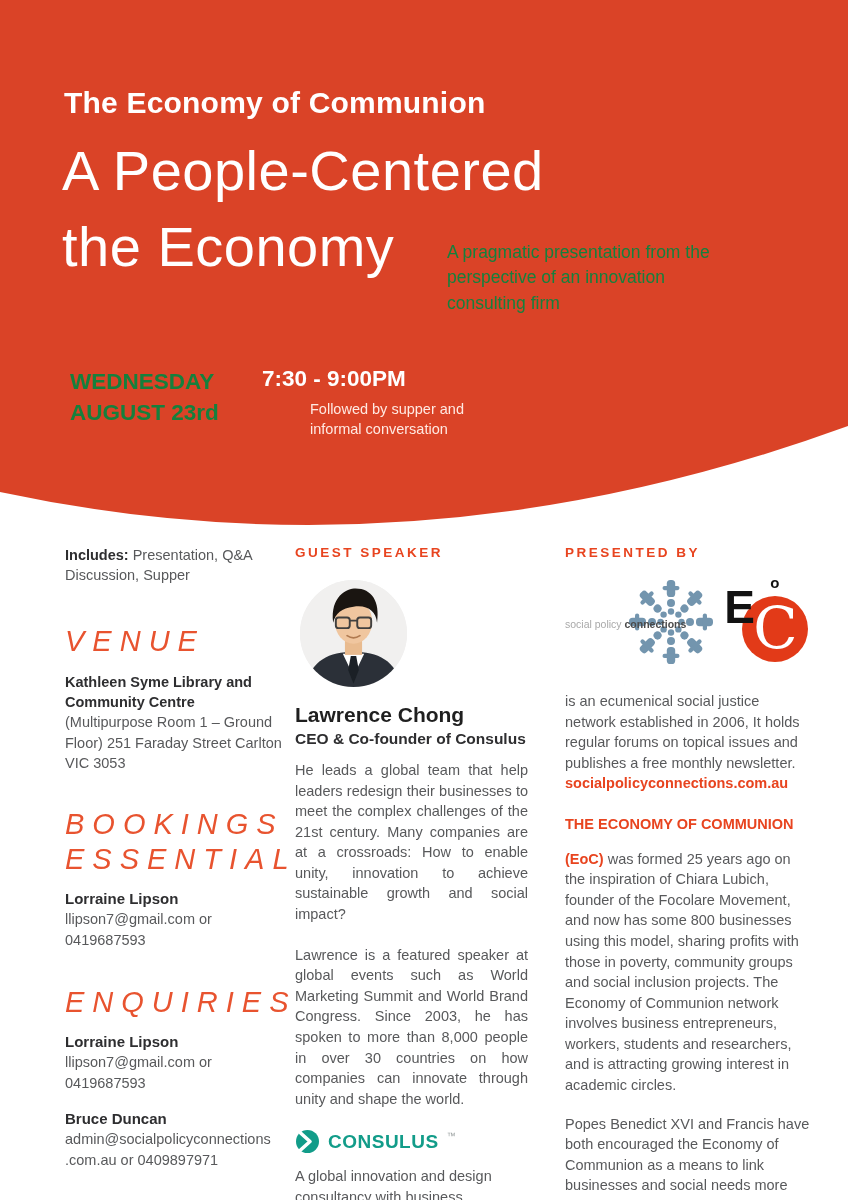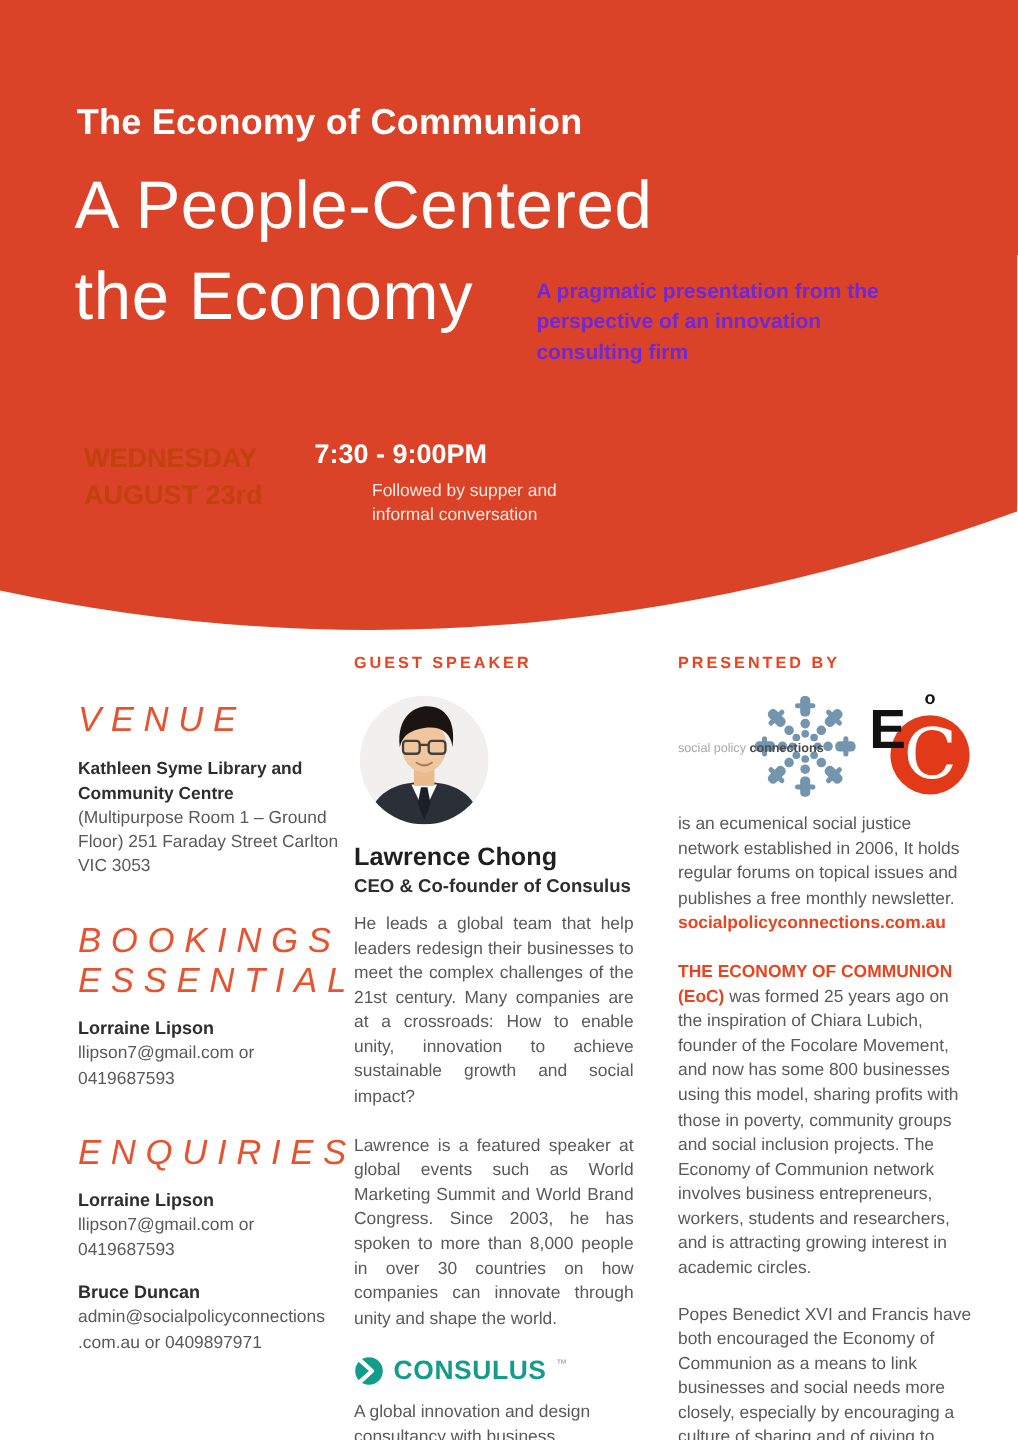--- a/index.html
+++ b/index.html
@@ -5,22 +5,22 @@
   * { margin:0; padding:0; box-sizing:border-box; }
   html,body { background:#ffffff; }
   body { font-family:"Liberation Sans","DejaVu Sans",sans-serif; }
   .page { position:relative; width:848px; height:1200px; background:#ffffff; overflow:hidden; }
 
   
   .header-red { position:absolute; top:0; left:0; width:848px; height:420px; background:#DA4327; }
   .header-curve { position:absolute; top:420px; left:0; width:848px; height:130px; line-height:0; }
   .kicker { position:absolute; top:86px; left:64px; color:#fff; font-size:30px; font-weight:700; letter-spacing:.2px; }
   .big-title { position:absolute; top:133px; left:62px; color:#fff; font-weight:400; font-size:56px; line-height:76px; letter-spacing:.5px; }
-  .tagline { position:absolute; top:230px; left:447px; width:290px; color:#6d28d9; font-size:17.5px; font-weight:700; line-height:1.45; }
-  .date-block { position:absolute; top:366px; left:70px; color:#c2410c; font-size:22.5px; font-weight:700; line-height:31px; }
+  .tagline { position:absolute; top:240px; left:447px; width:290px; color:#15803d; font-size:17.5px; font-weight:400; line-height:1.45; }
+  .date-block { position:absolute; top:366px; left:70px; color:#15803d; font-size:22.5px; font-weight:700; line-height:31px; }
   .time-block { position:absolute; top:366px; left:262px; color:#fff; }
   .time-main { font-size:22.5px; font-weight:700; }
   .time-note { margin-top:7px; width:195px; font-size:14.5px; line-height:1.4; font-weight:400; color:#ffe9e2;margin-left:48px; }
 
   
   .col { position:absolute; top:545px; }
   .col-left  { left:65px;  width:218px; }
   .col-mid   { left:295px; width:233px; }
   .col-right { left:565px; width:245px; }
 
@@ -34,39 +34,39 @@
 
   .small-red-caps { color:#E8441F; font-weight:700; font-size:13.5px; letter-spacing:2.5px; }
 
   
   .avatar { width:107px; height:107px; border-radius:50%; overflow:hidden; background:#efefee; margin:20px 0 16px 5px; }
   .speaker-name { color:#1f1f1f; font-weight:700; font-size:21px; margin-top:2px; }
   .speaker-role { color:#2e2e30; font-weight:700; font-size:15.5px; margin:3px 0 12px; }
   .bio { color:#58595B; font-size:14.5px; line-height:1.42; text-align:justify; margin-bottom:20px; }
 
   .consulus-row { display:flex; align-items:center; gap:8px; margin:6px 0 12px; }
-  .consulus-word { color:#129C89; font-weight:700; font-size:22px; letter-spacing:.5px; }
+  .consulus-word { color:#129C89; font-weight:700; font-size:19px; letter-spacing:.5px; }
   .consulus-tm { color:#9aa0a0; font-size:9px; vertical-align:top; position:relative; top:-6px; }
   .company-desc { color:#58595B; font-size:14.5px; line-height:1.45; }
 
   
   .logo-row { display:flex; align-items:flex-start; margin-top:12px; height:105px; }
   .spc-logo { position:relative; width:152px; height:105px; }
   .spc-burst { position:absolute; left:58px; top:2px; }
   .spc-text { position:absolute; left:0; top:46px; font-size:10.5px; white-space:nowrap; }
   .spc-text .lt { color:#a9a9a9; }
   .spc-text .bd { color:#4a4a4a; font-weight:700; }
   .eoc-logo { position:relative; width:86px; height:96px; margin-left:8px; margin-top:4px; }
   .eoc-circle { position:absolute; left:18px; top:20px; width:66px; height:66px; border-radius:50%; background:#E23A18; }
   .eoc-c { position:absolute; left:18px; top:19px; width:66px; height:66px; text-align:center; font-family:"DejaVu Serif","Liberation Serif",serif; font-size:58px; line-height:66px; color:#fff; }
   .eoc-e { position:absolute; left:0; top:8px; font-size:46px; line-height:1; font-weight:800; color:#121212; }
   .eoc-o { position:absolute; left:46px; top:-2px; font-size:15px; font-weight:800; color:#121212; }
 
   .right-title { color:#E8441F; font-weight:700; font-size:14.5px; line-height:1.4; white-space:nowrap; }
-  .right-para { color:#58595B; font-size:14.5px; line-height:1.42; }
+  .right-para { color:#58595B; font-size:14.5px; line-height:1.42;margin-top:14px; }
   .right-link { color:#E8441F; font-weight:700; font-size:14.5px; line-height:1.45; }
   .rb { color:#E8441F; font-weight:700; }
   .mt18 { margin-top:18px; } .mt20 { margin-top:20px; }
 </style>
 </head>
 <body>
 
 <div class="page">
 
   <div class="header-red"></div>
@@ -89,20 +89,21 @@
     <div>WEDNESDAY</div>
     <div>AUGUST 23rd</div>
   </div>
 
   <div class="time-block">
     <div class="time-main">7:30 - 9:00PM</div>
     <div class="time-note">Followed by supper and informal conversation</div>
   </div>
 
   <div class="col col-left">
+    <p class="gray"><span class="dark-bold">Includes:</span><span> Presentation, Q&amp;A Discussion, Supper</span></p>
 
     <h2 class="red-heading first">VENUE</h2>
     <p class="dark-bold">Kathleen Syme Library and Community Centre</p>
     <p class="gray">(Multipurpose Room 1 – Ground Floor) 251 Faraday Street Carlton VIC 3053</p>
 
     <h2 class="red-heading">BOOKINGS ESSENTIAL</h2>
     <p class="contact-name" style="margin-top:4px;">Lorraine Lipson</p>
     <p class="contact-detail">llipson7@gmail.com or 0419687593</p>
 
     <h2 class="red-heading">ENQUIRIES</h2>

